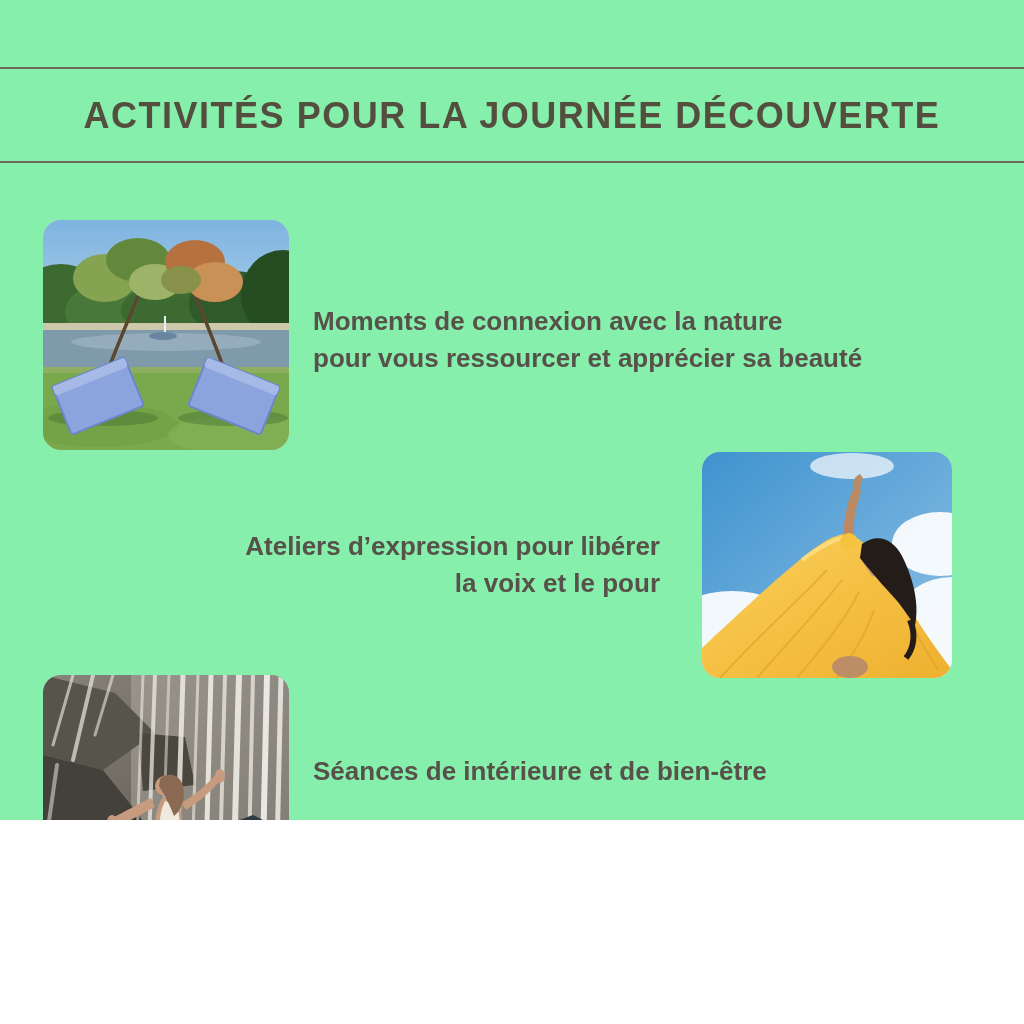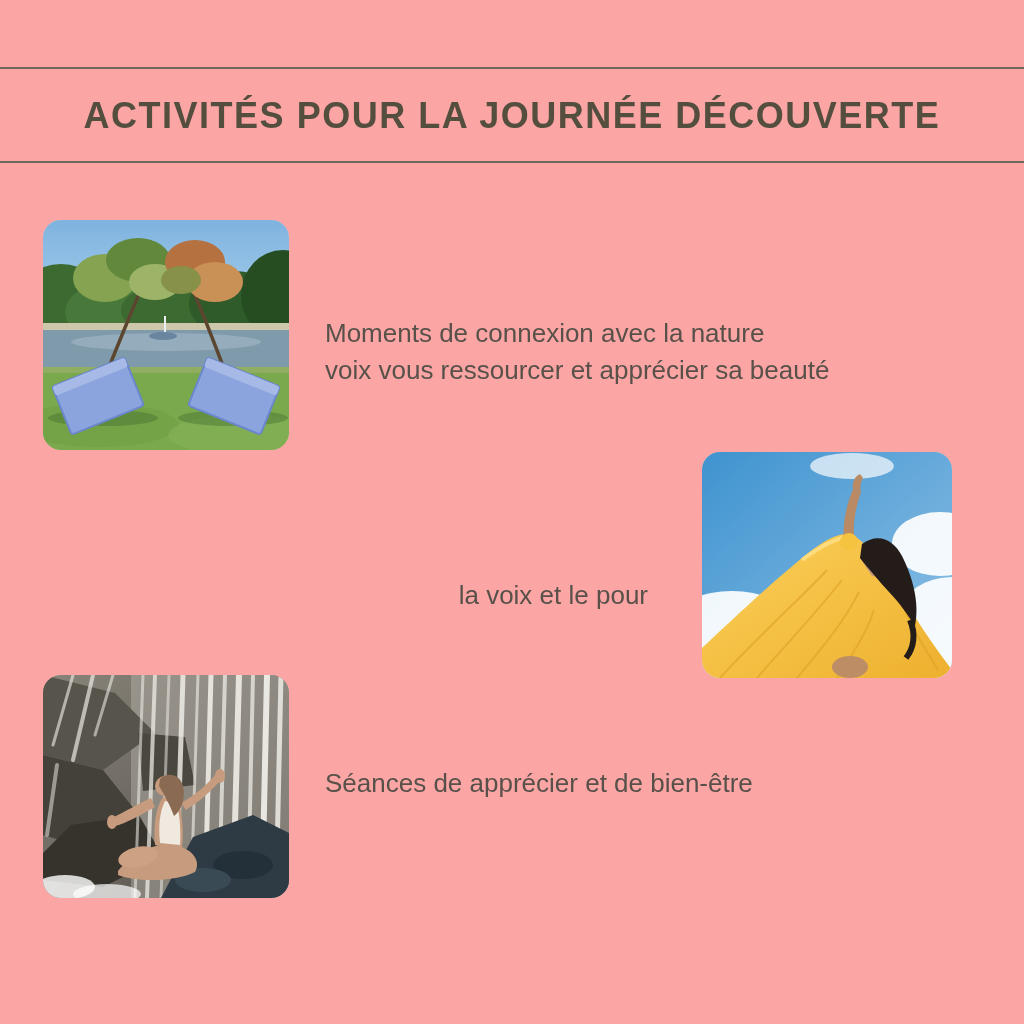--- a/index.html
+++ b/index.html
@@ -1,20 +1,20 @@
 <!DOCTYPE html>
 <html lang="fr"><head>
 <meta charset="utf-8">
 <style>
   html, body { margin: 0; padding: 0; }
   .canvas {
     position: relative;
     width: 1024px;
-    height: 1024px;
-    background: #fca5a5;
+    height: 820px;
+    background: #86efac;
     font-family: "Liberation Sans", sans-serif;
     overflow: hidden;
   }
   .rule {
     position: absolute;
     left: 0;
     width: 1024px;
     height: 2px;
     background: #6e675c;
   }
@@ -38,24 +38,25 @@
     border-radius: 18px;
     overflow: hidden;
     background: #d8d2c4;
   }
   .photo svg { display: block; width: 100%; height: 100%; }
   .photo-1 { left: 43px;  top: 220px; width: 246px; height: 230px; }
   .photo-2 { left: 702px; top: 452px; width: 250px; height: 226px; }
   .photo-3 { left: 43px;  top: 675px; width: 246px; height: 223px; }
   .caption {
     position: absolute;
-    margin: 12px;
+    margin: 0;
     font-size: 26px;
     line-height: 37px;
     color: #57514a;
+    font-weight: bold;
   }
   .caption-1 { left: 313px;  top: 303px; text-align: left; }
   .caption-2 { right: 364px; top: 528px; text-align: right; }
   .caption-3 { left: 313px;  top: 753px; text-align: left; }
 </style>
 </head>
 <body>
 
 <div class="canvas">
 
@@ -101,25 +102,25 @@
         <rect x="16" y="150" width="78" height="10" rx="3" fill="#a7b9e7"></rect>
       </g>
       <g transform="rotate(22 191 176)">
         <rect x="152" y="150" width="78" height="52" rx="3" fill="#8ba4dd" stroke="#6a87cc" stroke-width="2"></rect>
         <rect x="152" y="150" width="78" height="10" rx="3" fill="#a7b9e7"></rect>
       </g>
     </svg>
   </figure>
   <p class="caption caption-1">
     <span>Moments de connexion avec la nature</span><br>
-    <span>voix vous ressourcer et apprécier sa beauté</span>
+    <span>pour vous ressourcer et apprécier sa beauté</span>
   </p>
 
   <p class="caption caption-2">
-    <br>
+    <span>Ateliers d’expression pour libérer</span><br>
     <span>la voix et le pour</span>
   </p>
   <figure class="photo photo-2">
     <svg viewBox="0 0 250 226" preserveAspectRatio="none">
       <defs>
         <linearGradient id="sky2" x1="0" y1="0" x2="1" y2="1">
           <stop offset="0" stop-color="#3f93cf"></stop>
             <stop offset="1" stop-color="#8fc1e6"></stop>
         </linearGradient>
         <linearGradient id="dress" x1="0" y1="0" x2="1" y2="1">
@@ -197,16 +198,16 @@
       <ellipse cx="177" cy="101" rx="5" ry="7" fill="#c79b7d"></ellipse>
       <path d="M 75,196 C 90,176 115,166 135,171 C 150,175 158,186 152,197 C 135,206 95,208 75,200 Z" fill="#c79b7d"></path>
       <path d="M 112,170 C 110,150 113,132 120,122 L 136,126 C 139,140 141,158 139,172 Z" fill="#c79b7d"></path>
       <path d="M 117,168 C 115,150 117,136 122,126 L 134,129 C 137,142 138,158 137,170 Z" fill="#efe9e0"></path>
       <circle cx="122" cy="111" r="10" fill="#c79b7d"></circle>
       <path d="M 117,104 C 126,96 137,100 140,111 C 143,124 138,136 131,141 C 127,130 121,119 116,111 Z" fill="#8a6a52"></path>
       <ellipse cx="95" cy="182" rx="20" ry="10" fill="#cda184" transform="rotate(-12 95 182)"></ellipse>
     </svg>
   </figure>
   <p class="caption caption-3">
-    <span>Séances de apprécier et de bien-être</span><br>
+    <span>Séances de intérieure et de bien-être</span><br>
   </p>
 
 </div>
 
 </body></html>

